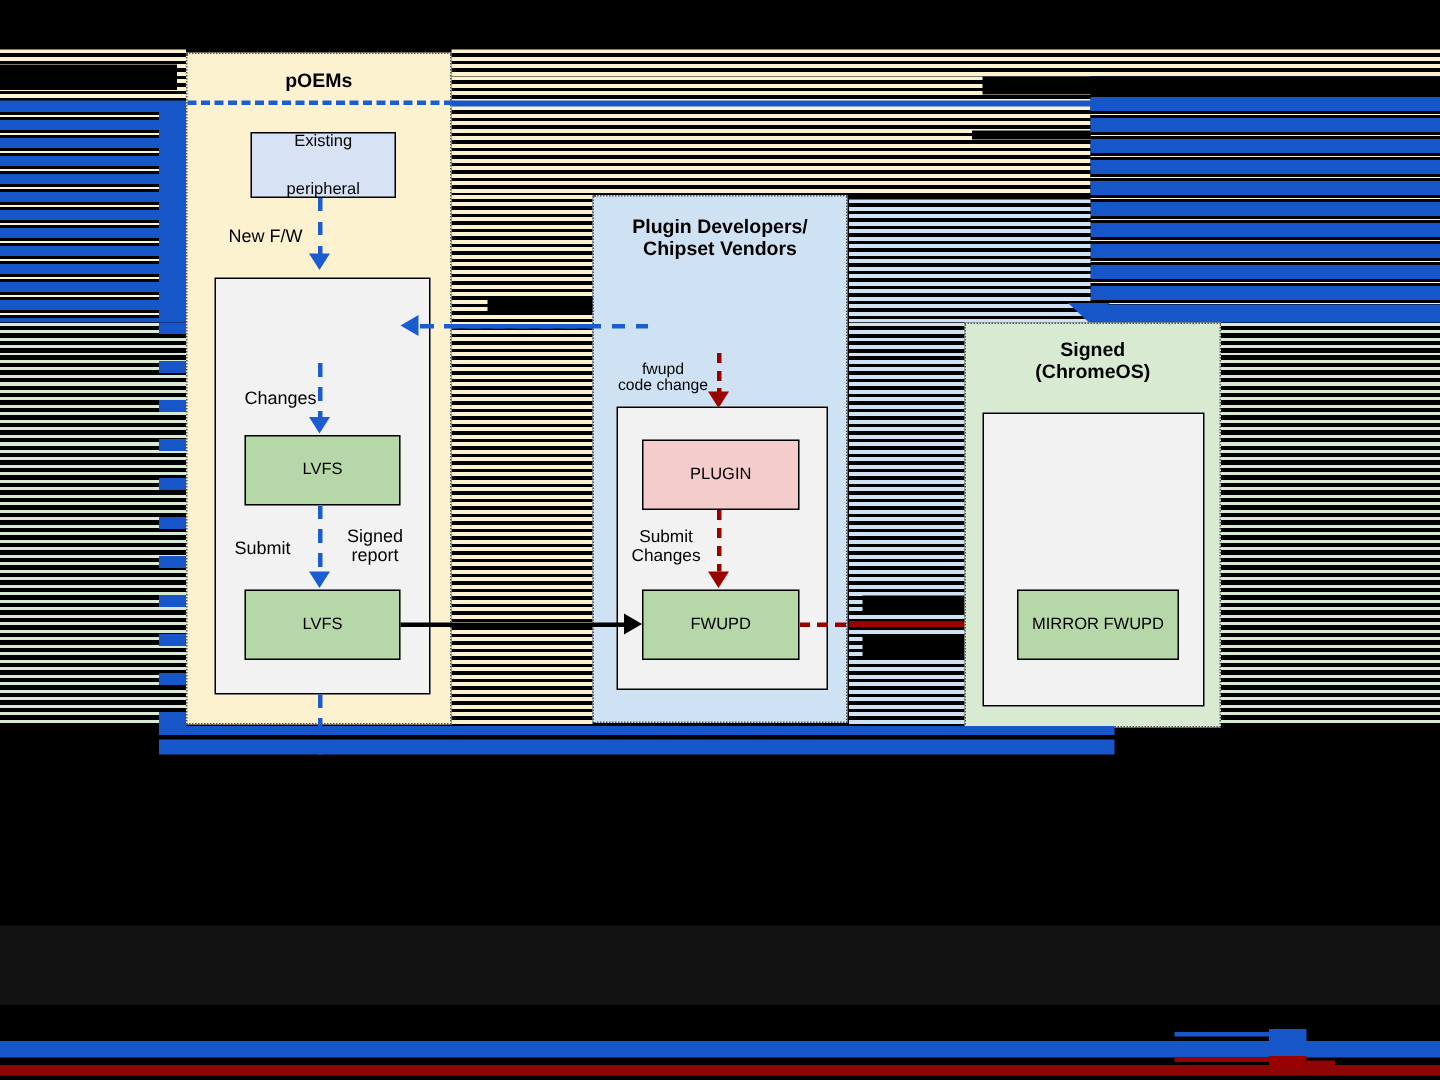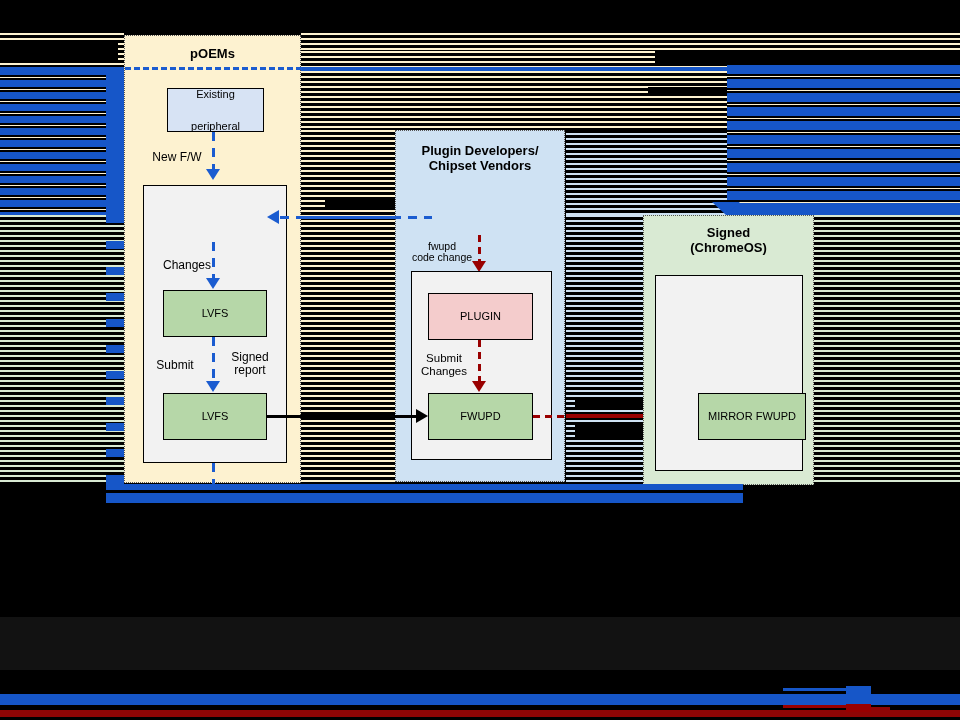--- a/index.html
+++ b/index.html
@@ -146,21 +146,21 @@
 
   <div class="abs group" style="left:643px;top:215px;width:171px;height:270px;background:#d9ead3;">
     <div class="gtitle" style="top:9px;">
       <div>Signed</div>
       <div>(ChromeOS)</div>
     </div>
   </div>
 
   <div class="abs inner" style="left:655px;top:275px;width:148px;height:196px;"></div>
 
-  <div class="abs node" style="left:678px;top:393px;width:108px;height:47px;background:#b6d7a8;margin-left:20px;">
+  <div class="abs node" style="left:678px;top:393px;width:108px;height:47px;background:#b6d7a8;">
     <span>MIRROR FWUPD</span>
   </div>
 
   <div class="abs vdash-b" style="left:212px;top:463px;height:40px;"></div>
 
   <div class="abs" style="left:106px;top:478px;width:18px;height:12px;background:#1656c8;"></div>
   <div class="abs" style="left:106px;top:484px;width:637px;height:6px;background:#1656c8;"></div>
   <div class="abs" style="left:106px;top:493px;width:637px;height:10px;background:#1656c8;"></div>
 
 

